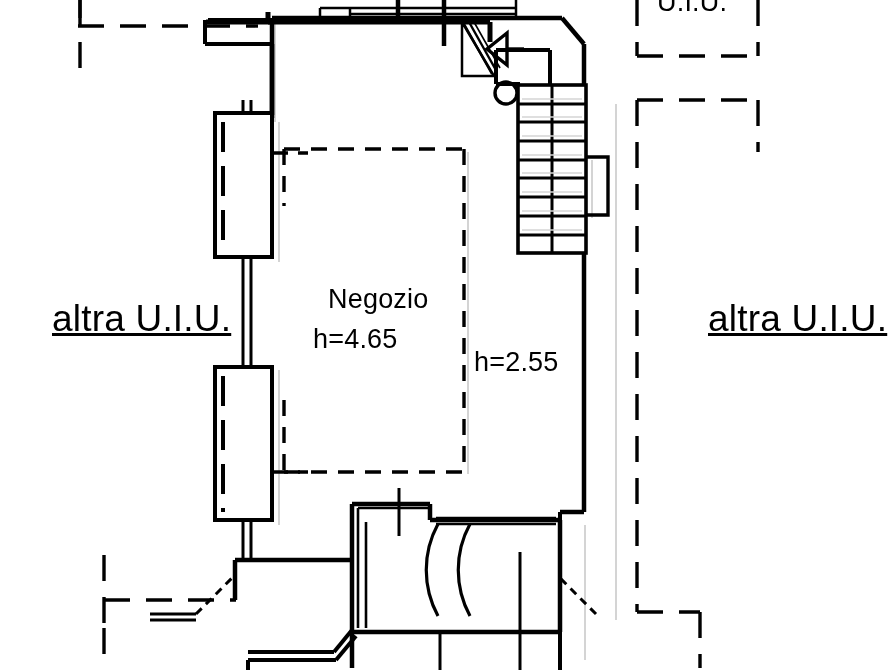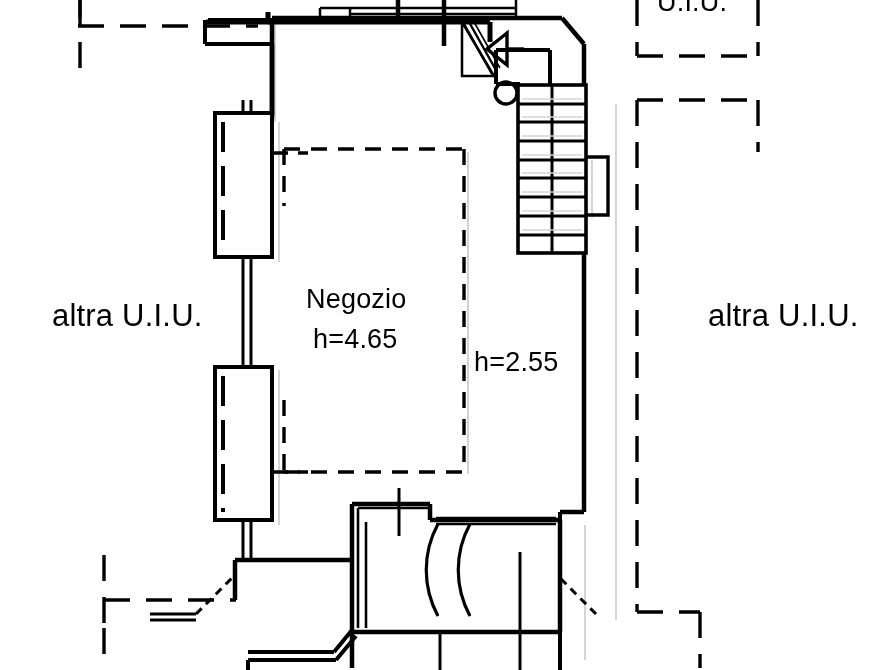--- a/index.html
+++ b/index.html
@@ -29,26 +29,28 @@
   .lbl {
     position: absolute;
     color: #000000;
     font-family: "Liberation Sans", sans-serif;
     white-space: nowrap;
     line-height: 1.05;
     letter-spacing: 0.2px;
   }
   .lbl-room {
     font-size: 27px;
+    margin-left: 22px;
   }
   .lbl-h {
     font-size: 27px;
   }
   .lbl-uiu {
-    font-size: 31px;
+    font-size: 37px;
+    text-decoration: underline;
   }
   .lbl-uiu-top {
     font-size: 27px;
   }
 </style>
 </head>
 <body>
 
 <div id="plan-root">
 

